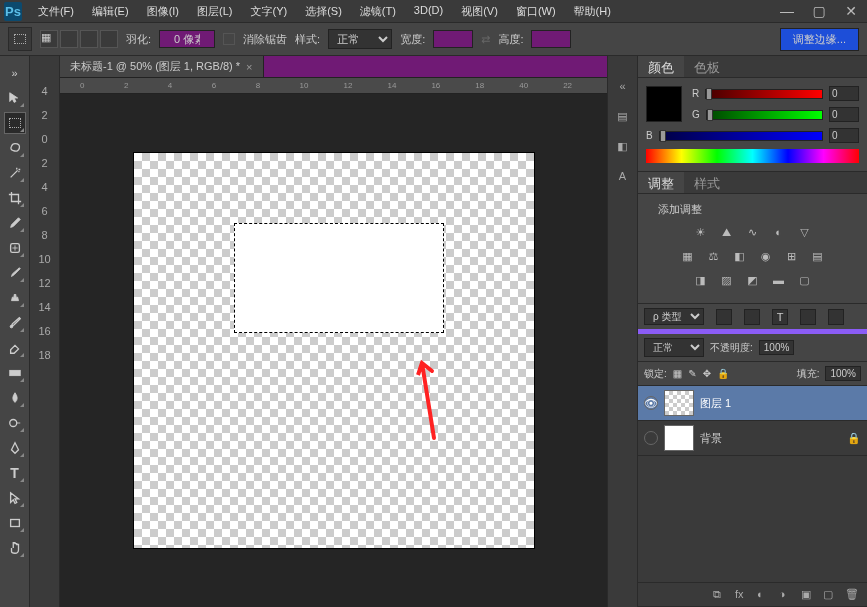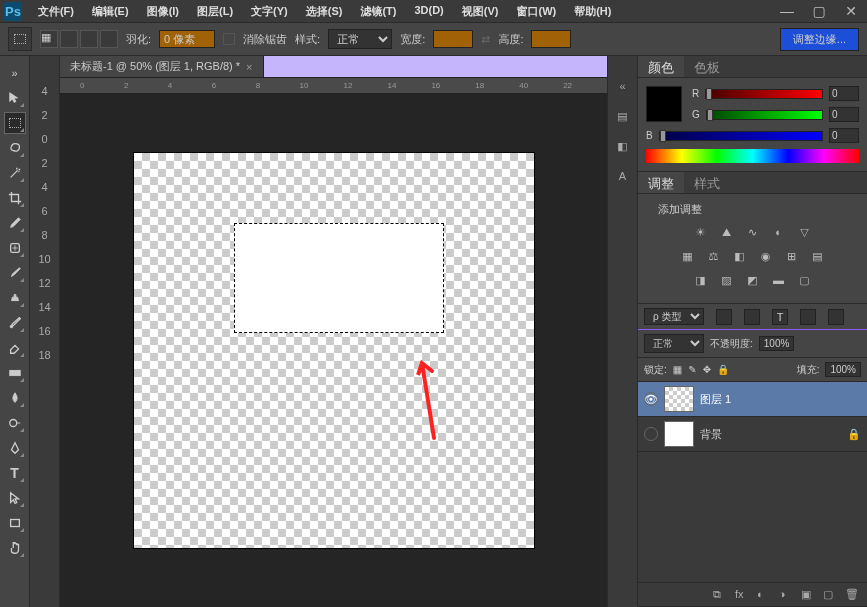--- a/index.html
+++ b/index.html
@@ -1,46 +1,46 @@
 <!DOCTYPE html>
 <html><head>
 <meta charset="utf-8">
 <style>
 * { margin: 0; padding: 0; box-sizing: border-box; font-family: "Microsoft YaHei", sans-serif; }
 body { background: #454545; color: #ccc; font-size: 11px; overflow: hidden; width: 867px; height: 607px; }
 
 .titlebar { background: #3a3a3a; height: 22px; display: flex; align-items: center; padding: 0 4px; }
 .ps-logo { background: #0c4a6e; color: #5bbfe8; font-weight: bold; padding: 2px 1px; font-size: 13px; border-radius: 2px; }
 .menu { display: flex; margin-left: 8px; gap: 2px; }
-.menu-item { padding: 3px 8px; cursor: pointer; color: #ddd; font-weight: bold; }
+.menu-item { padding: 3px 8px; cursor: pointer; color: #ddd; }
 .win-controls { margin-left: auto; display: flex; gap: 8px; }
 .win-btn { width: 24px; height: 18px; display: flex; align-items: center; justify-content: center; color: #bbb; cursor: pointer; font-size: 14px; }
 
 .options-bar { background: #454545; height: 34px; border-top: 1px solid #2a2a2a; border-bottom: 1px solid #2a2a2a; display: flex; align-items: center; padding: 0 8px; gap: 8px; }
 .opt-icon { width: 24px; height: 24px; border: 1px solid #2a2a2a; display: flex; align-items: center; justify-content: center; background: #3a3a3a; }
 .marquee-ic { border: 1px dotted #aaa; width: 12px; height: 10px; }
 .small-icon { width: 18px; height: 18px; border: 1px solid #555; background: #3a3a3a; }
 .opt-label { color: #ccc; font-size: 11px; }
-.opt-input { background: #a16207; border: 1px solid #222; color: #ccc; padding: 2px 4px; width: 56px; font-size: 11px; }
+.opt-input { background: #701a75; border: 1px solid #222; color: #ccc; padding: 2px 14px; width: 56px; font-size: 11px; }
 .opt-select { background: #333; border: 1px solid #222; color: #ccc; padding: 2px 4px; width: 64px; font-size: 11px; }
 .refine-btn { margin-left: auto; background: #1d4ed8; border: 1px solid #222; padding: 3px 12px; color: #ccc; cursor: pointer; font-size: 11px; }
 
 .main { display: flex; height: calc(607px - 22px - 34px); }
 
 .tool-col { width: 30px; background: #454545; border-right: 1px solid #2a2a2a; display: flex; flex-direction: column; align-items: center; padding-top: 6px; gap: 3px; }
 .tool { width: 22px; height: 22px; border: 1px solid transparent; display: flex; align-items: center; justify-content: center; cursor: pointer; color: #ccc; position: relative; }
 .tool.active { background: #2a2a2a; border-color: #666; }
 .tool svg { width: 14px; height: 14px; fill: #ccc; stroke: #ccc; }
 .tri { position: absolute; bottom: 1px; right: 1px; width: 0; height: 0; border: 2px solid transparent; border-right-color: #888; border-bottom-color: #888; }
 
 .mini-col { width: 30px; background: #3a3a3a; border-right: 1px solid #2a2a2a; display: flex; flex-direction: column; align-items: center; padding-top: 24px; gap: 2px; }
 .mini-btn { width: 22px; height: 22px; display: flex; align-items: center; justify-content: center; color: #aaa; font-size: 11px; }
 
 .doc-area { flex: 1; background: #252525; display: flex; flex-direction: column; }
-.tab-row { background: #c4b5fd; height: 22px; display: flex; align-items: center; border-bottom: 1px solid #222; }
+.tab-row { background: #701a75; height: 22px; display: flex; align-items: center; border-bottom: 1px solid #222; }
 .doc-tab { background: #454545; padding: 3px 10px; color: #ccc; font-size: 11px; border-right: 1px solid #222; display: flex; align-items: center; gap: 6px; }
 .close-x { color: #999; cursor: pointer; }
 .ruler-h { height: 16px; background: #4a4a4a; border-bottom: 1px solid #222; display: flex; align-items: center; color: #999; font-size: 8px; padding-left: 20px; position: relative; }
 .ruler-h span { flex: 1; text-align: left; }
 .doc-body { flex: 1; display: flex; }
 .canvas-wrap { flex: 1; background: #252525; display: flex; align-items: center; justify-content: center; padding: 20px; }
 .canvas { width: 400px; height: 395px; background-image: linear-gradient(45deg,#ccc 25%,transparent 25%,transparent 75%,#ccc 75%),linear-gradient(45deg,#ccc 25%,#fff 25%,#fff 75%,#ccc 75%); background-size: 16px 16px; background-position: 0 0,8px 8px; position: relative; box-shadow: 0 0 0 1px #000; }
 .selection { position: absolute; left: 100px; top: 70px; width: 210px; height: 110px; border: 1px dashed #000; background: #fff; }
 .arrow-ann { position: absolute; left: 280px; top: 200px; }
 
@@ -65,21 +65,21 @@
 .rgb-row input { width: 30px; background: #333; border: 1px solid #222; color: #ccc; font-size: 10px; padding: 1px 2px; }
 .hue-strip { height: 14px; background: linear-gradient(to right,#f00,#ff0,#0f0,#0ff,#00f,#f0f,#f00); margin-top: 6px; clear: both; }
 
 .adjust-body { }
 .adjust-body .label { color: #ccc; font-size: 11px; margin-bottom: 6px; margin-left: 12px; }
 .adjust-row { display: flex; gap: 8px; justify-content: center; margin-bottom: 6px; }
 .adj-ic { width: 18px; height: 18px; display: flex; align-items: center; justify-content: center; color: #bbb; }
 
 .layers-panel { flex: 1; display: flex; flex-direction: column; }
 .layers-body { flex: 1; padding: 0; display: flex; flex-direction: column; }
-.layers-filter { display: flex; align-items: center; padding: 4px 6px; gap: 12px; border-bottom: 1px solid #8b5cf6; }
+.layers-filter { display: flex; align-items: center; padding: 4px 6px; gap: 12px; border-bottom: 5px solid #8b5cf6; }
 .layers-filter select { background: #333; border: 1px solid #222; color: #ccc; font-size: 10px; padding: 1px 4px; width: 60px; }
 .filt-ic { width: 16px; height: 16px; background: #333; border: 1px solid #222; cursor: pointer; }
 .layers-opts { display: flex; align-items: center; padding: 4px 6px; gap: 6px; border-bottom: 1px solid #2a2a2a; }
 .layers-opts select { background: #333; border: 1px solid #222; color: #ccc; font-size: 10px; padding: 2px 4px; width: 60px; }
 .opts-label { font-size: 10px; color: #ccc; }
 .opts-val { background: #333; border: 1px solid #222; padding: 1px 4px; font-size: 10px; }
 .layers-lock { display: flex; align-items: center; padding: 4px 6px; gap: 6px; border-bottom: 1px solid #2a2a2a; font-size: 10px; }
 .layers-list { flex: 1; overflow: auto; background: #3a3a3a; }
 .layer-row { display: flex; align-items: center; padding: 4px 6px; gap: 6px; border-bottom: 1px solid #2a2a2a; }
 .layer-row.selected { background: #5b7aa8; color: #fff; }

